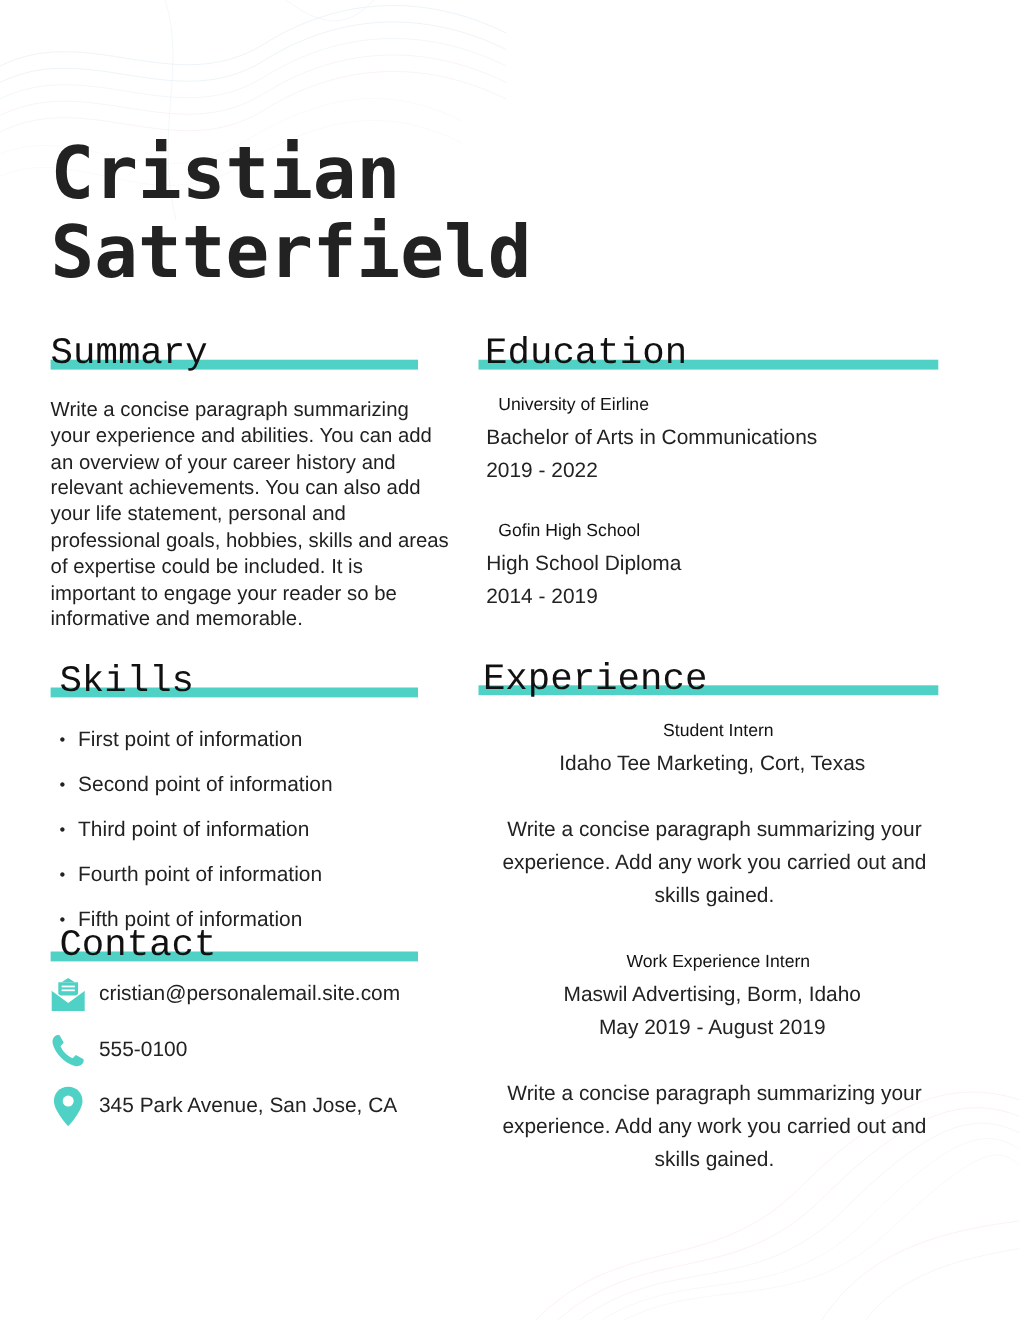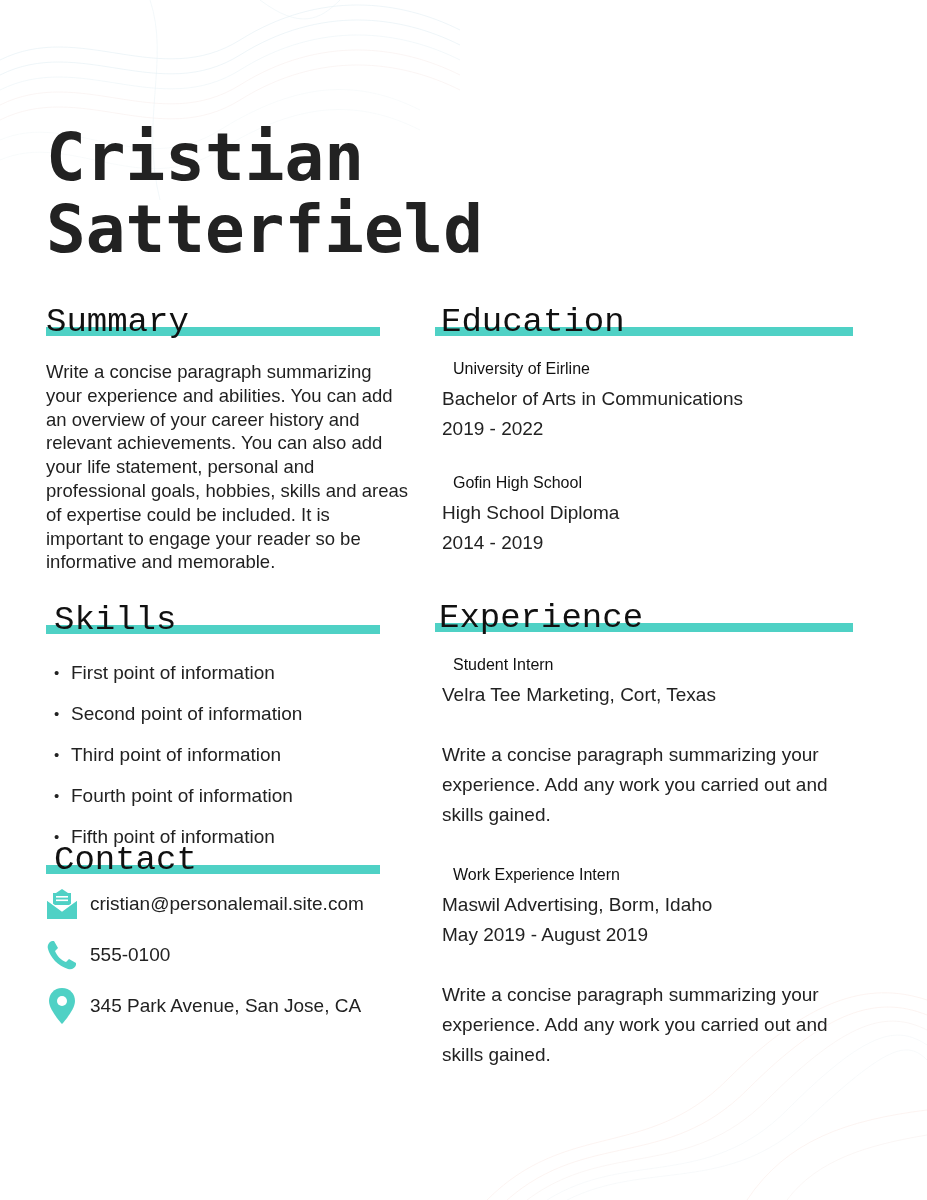--- a/index.html
+++ b/index.html
@@ -48,21 +48,21 @@
   .edu-item { margin-bottom: 24px; }
 
   #skills { left: 46px; top: 602px; width: 334px; }
   #skills .sec-head .title { left: 8px; }
   #skills ul { list-style: none; margin: 14px 0 0 0; padding: 0; }
   #skills li { font-size: 19px; line-height: 41px; color: #222; position: relative; padding-left: 25px; }
   #skills li .bullet { position: absolute; left: 8px; top: 0; font-size: 15px; }
 
   #experience { left: 435px; top: 600px; width: 418px; }
   #experience .sec-head .title { left: 4px; }
-  #experience .content { margin-top: 14px; padding-left: 7px; }
+  #experience .content { margin-top: 14px; padding-left: 7px; text-align: center; }
   .exp-item { margin-bottom: 30px; }
   .exp-desc { margin-top: 30px; font-size: 19px; line-height: 30px; color: #222; width: 415px; }
 
   #contact { left: 46px; top: 842px; width: 334px; }
   #contact .sec-head .title { left: 8px; }
   .contact-row { display: flex; align-items: center; height: 51px; }
   .contact-row:first-of-type { margin-top: 8px; }
   .contact-icon { width: 32px; height: 34px; margin-right: 12px; display: flex; align-items: center; justify-content: center; }
   .contact-text { font-size: 19px; color: #222; }
 </style>
@@ -141,21 +141,21 @@
 </section>
 
 <section class="section" id="experience">
   <div class="sec-head">
     <div class="bar" style="background: rgb(79, 209, 197);"></div>
     <div class="title">Experience</div>
   </div>
   <div class="content">
     <div class="exp-item">
       <div class="lead">Student Intern</div>
-      <div class="line">Velra Tee Marketing, Cort, Texas</div>
+      <div class="line">Idaho Tee Marketing, Cort, Texas</div>
       <div class="exp-desc">Write a concise paragraph summarizing your experience. Add any work you carried out and skills gained.</div>
     </div>
     <div class="exp-item">
       <div class="lead">Work Experience Intern</div>
       <div class="line">Maswil Advertising, Borm, Idaho</div>
       <div class="line">May 2019 - August 2019</div>
       <div class="exp-desc">Write a concise paragraph summarizing your experience. Add any work you carried out and skills gained.</div>
     </div>
   </div>
 </section>

